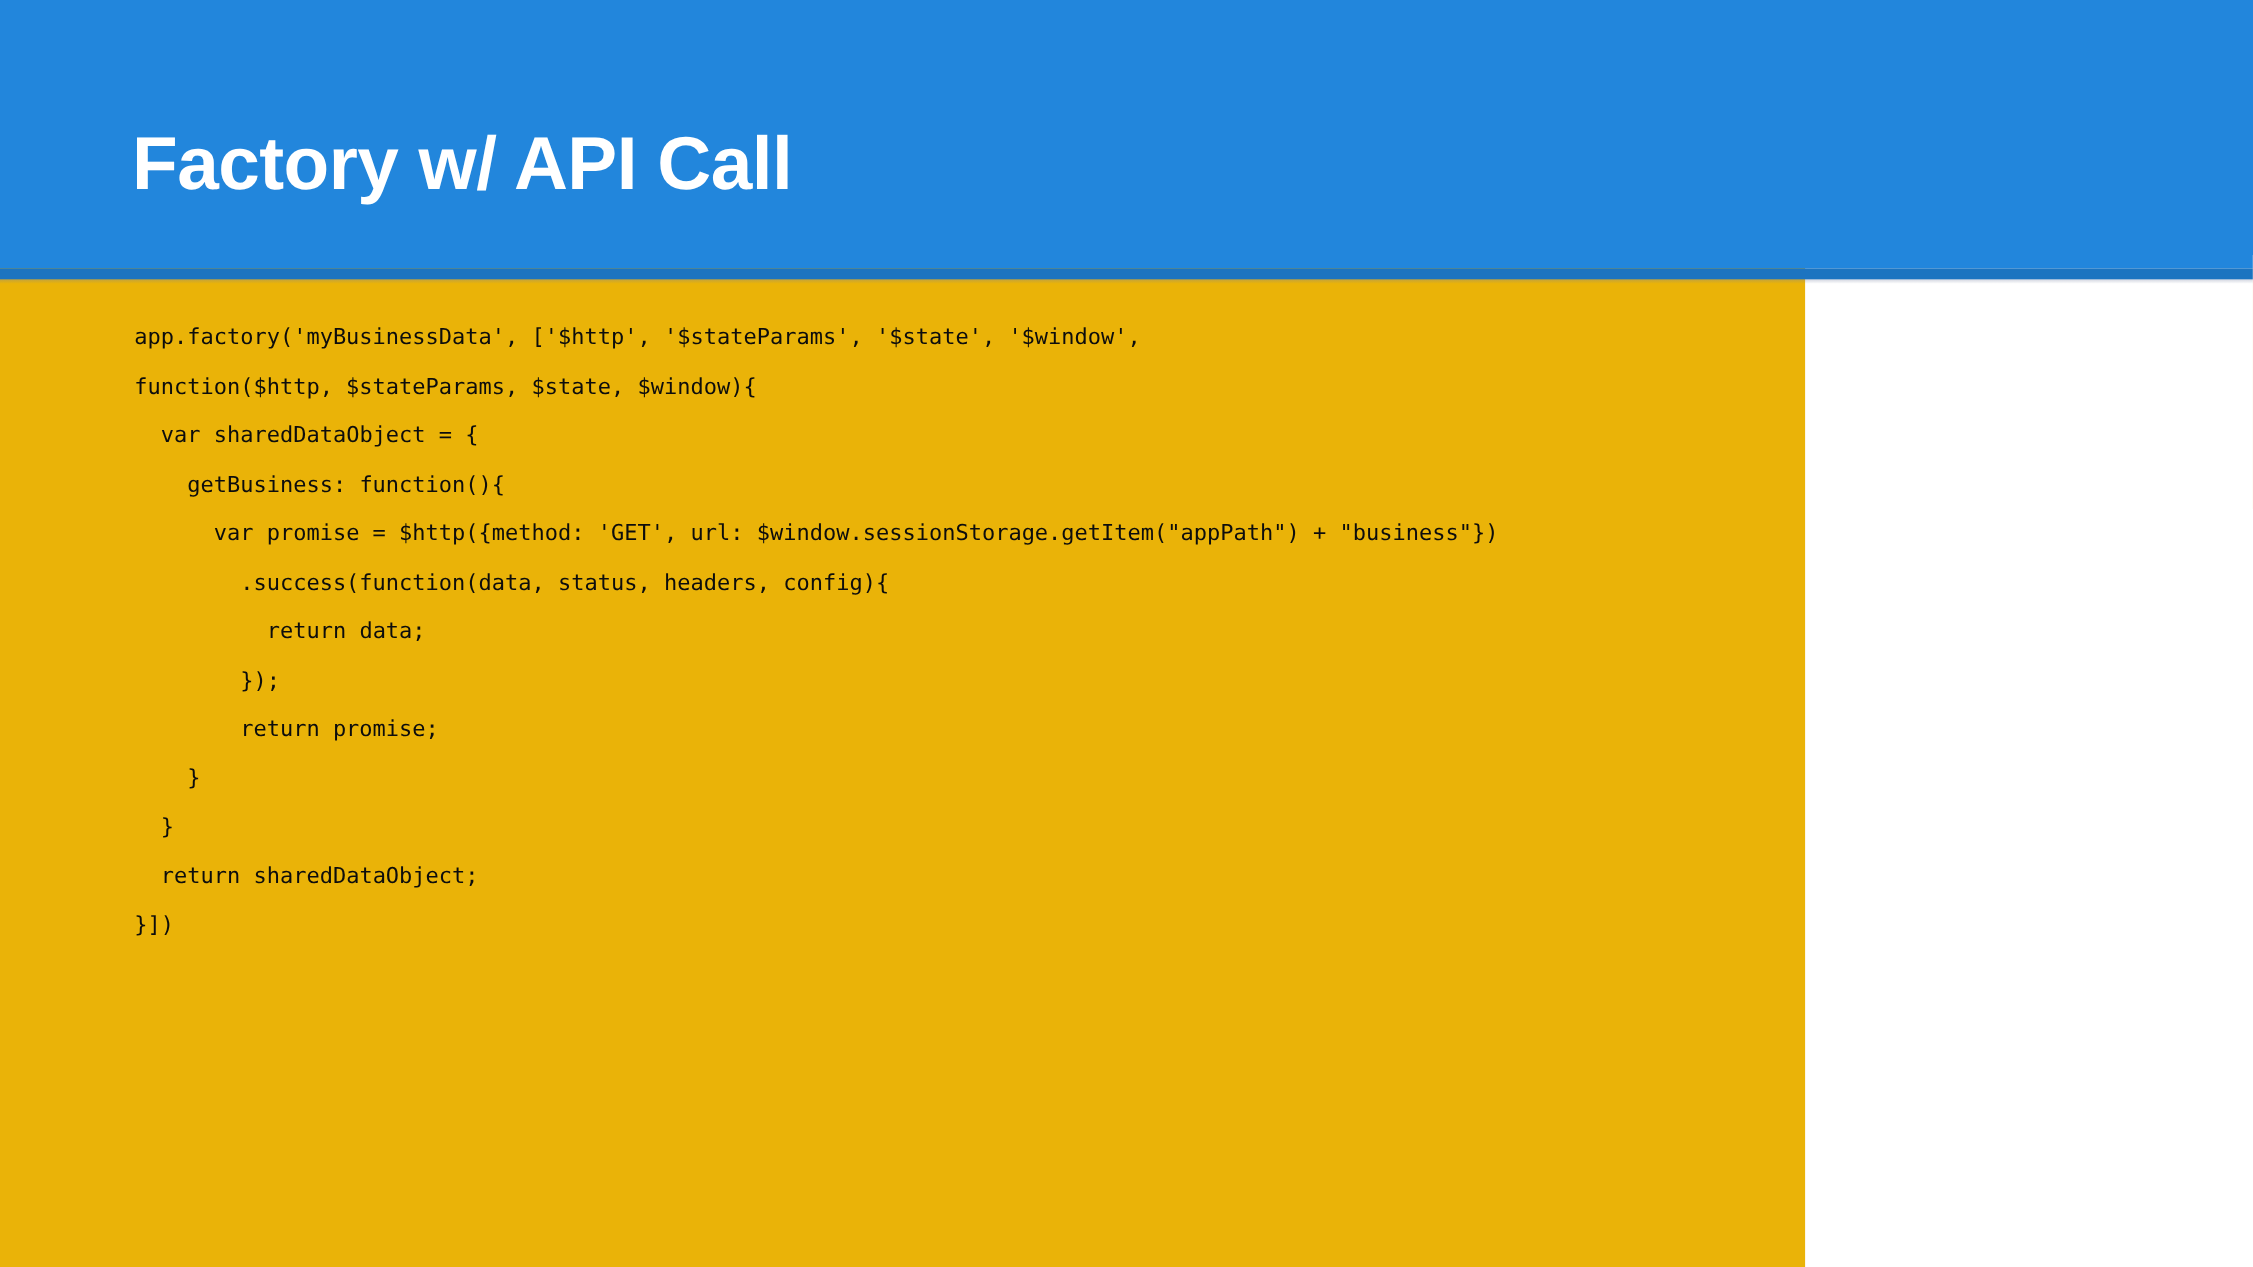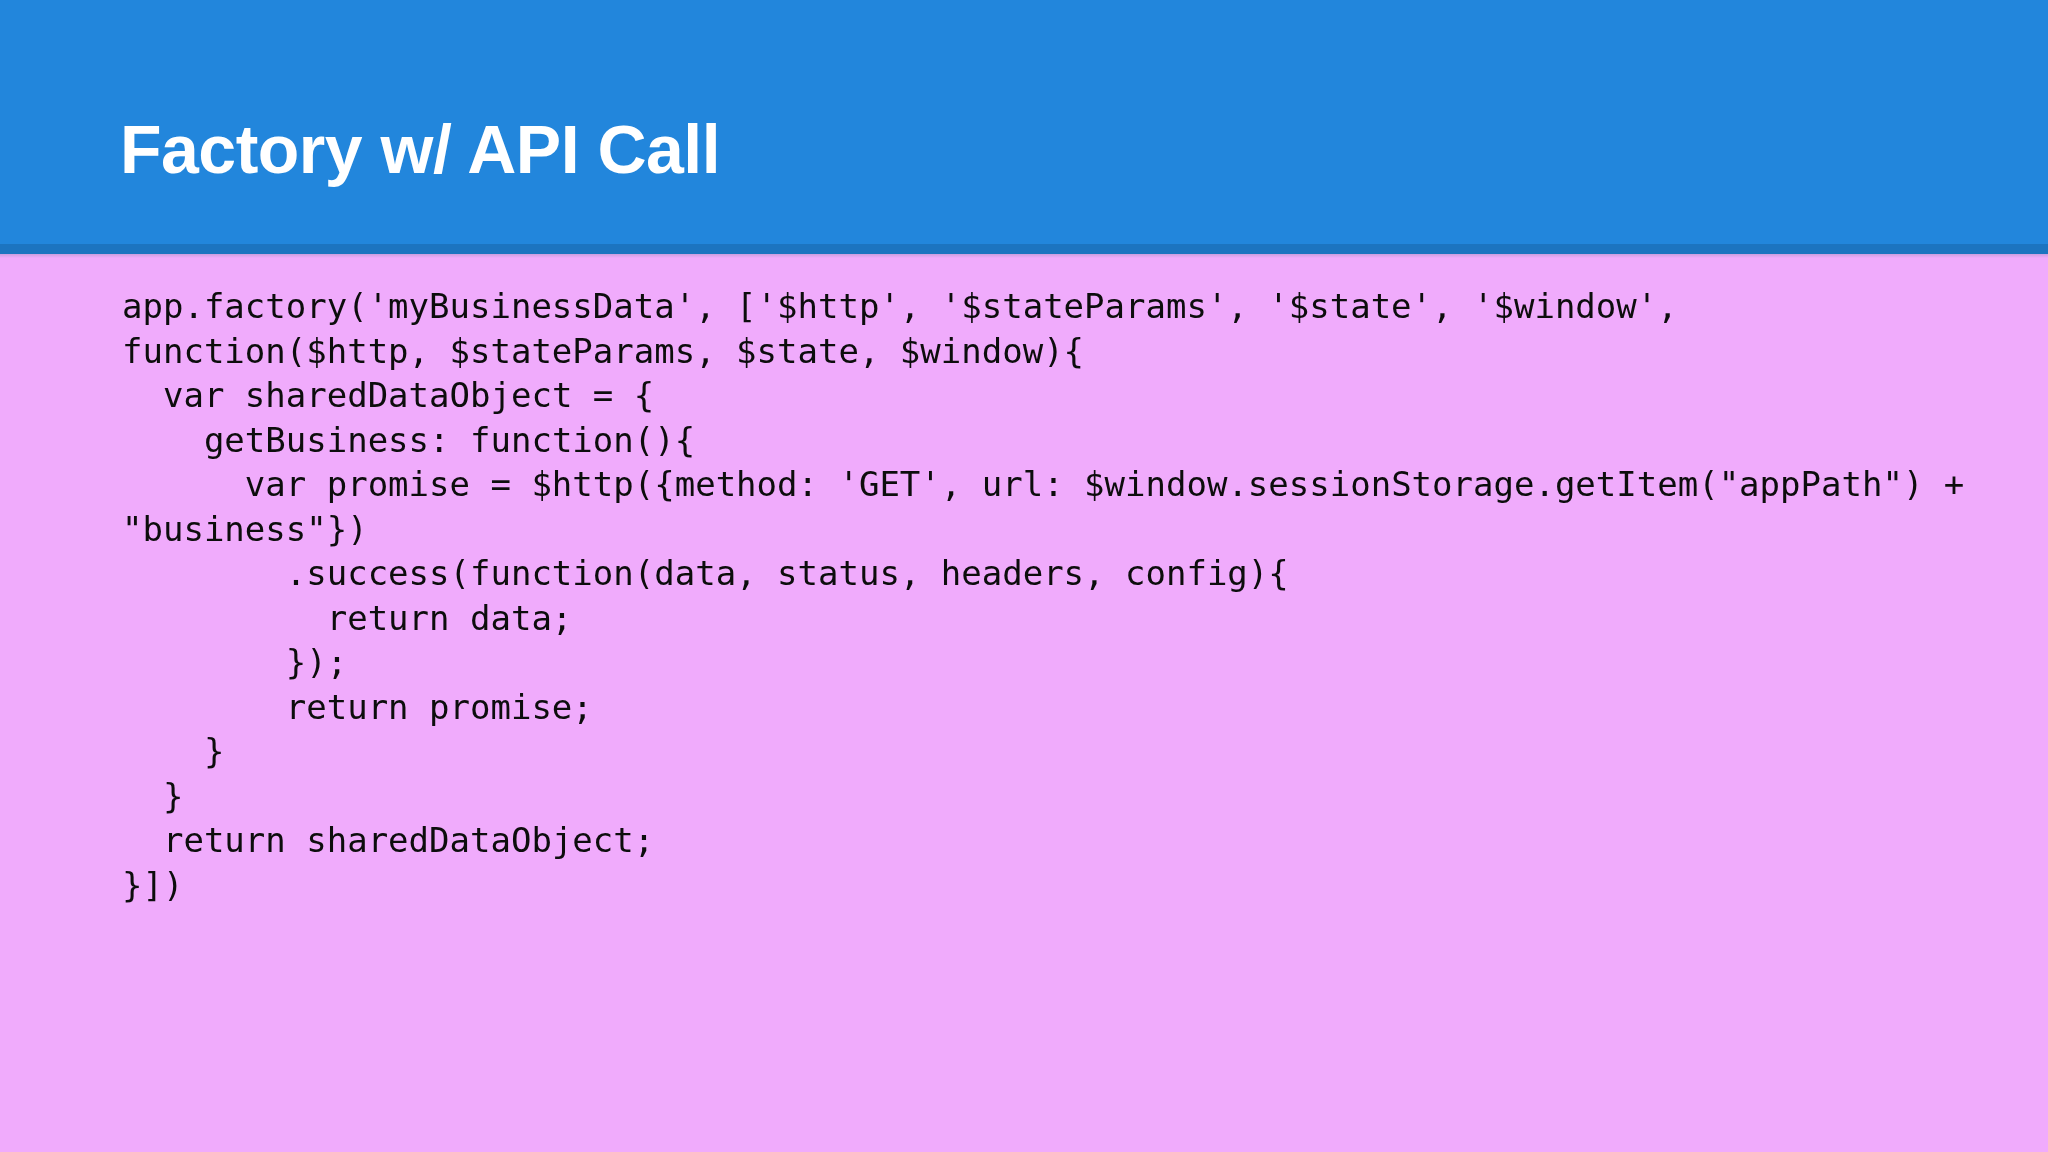--- a/index.html
+++ b/index.html
@@ -9,23 +9,23 @@
   }
   body {
     width: 2048px;
     height: 1152px;
     overflow: hidden;
     font-family: "Liberation Sans", sans-serif;
   }
 
   .slide {
     position: relative;
-    width: 2048px;
+    width: 1641px;
     height: 1152px;
-    background: #f0abfc;
+    background: #eab308;
   }
 
   
   .slide-header {
     position: absolute;
     top: 0;
     left: 0;
     width: 2048px;
     height: 244px;
     background: #2286dc;
@@ -64,21 +64,21 @@
   
   .code-body {
     position: absolute;
     left: 122px;
     top: 284px;
     width: 1880px;
   }
   .code-block {
     margin: 0;
     font-family: "DejaVu Sans Mono", "Liberation Mono", monospace;
-    font-size: 34px;
+    font-size: 20px;
     line-height: 44.5px;
     color: #0d0d0d;
     white-space: pre-wrap;
     word-break: break-word;
     tab-size: 2;
   }
 </style>
 </head>
 <body>
 

